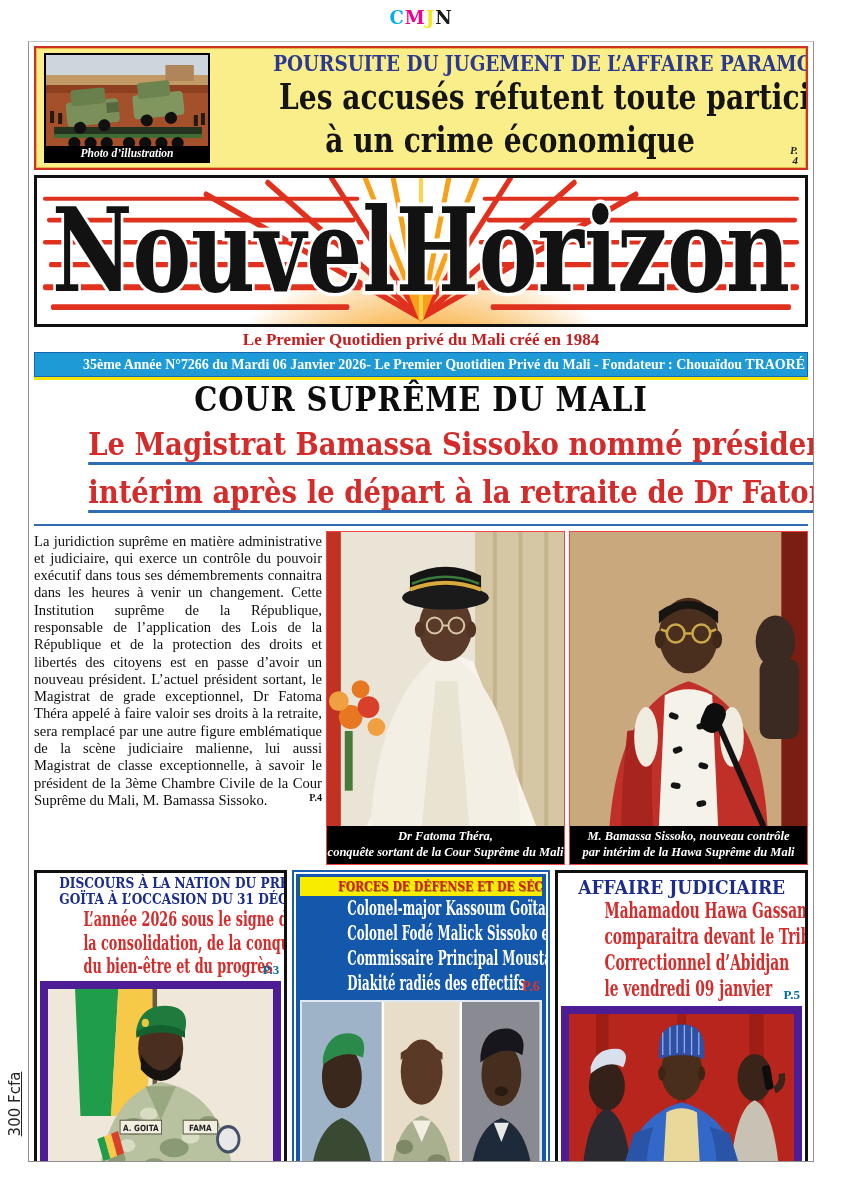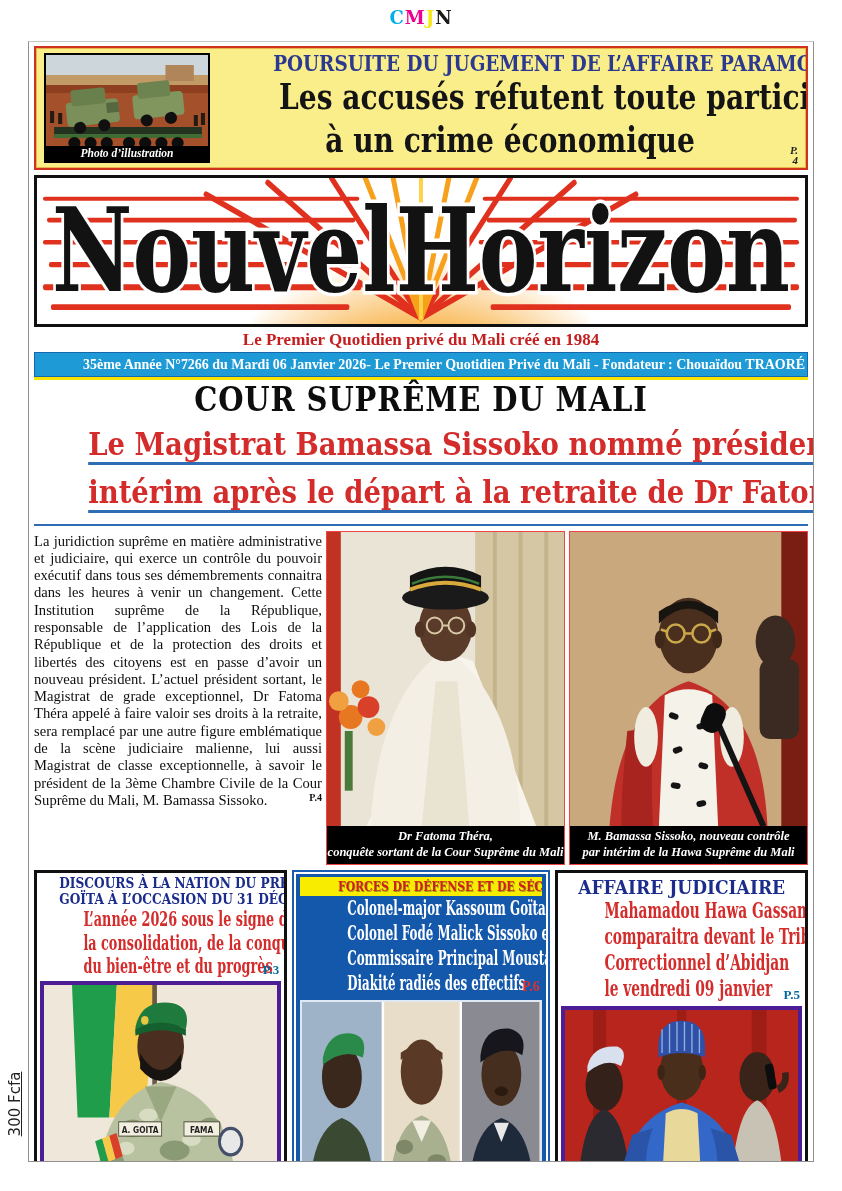--- a/index.html
+++ b/index.html
@@ -64,21 +64,21 @@
   
   .bottom { display:flex; gap:5px; margin-top:5px; height:323px; }
   .box { flex:1; display:flex; flex-direction:column; overflow:hidden; }
   .box-left, .box-right { border:3px solid #101010; background:#fff; padding:2px 3px 4px; }
   .bl-kick div { color:#1B2C8C; font-weight:bold; font-size:14.5px; line-height:1.12; text-align:center;
     white-space:nowrap; transform:scaleX(0.84); transform-origin:center; font-family:"DejaVu Serif",serif; }
   .bl-head { position:relative; margin-top:1px; padding-bottom:1px; }
   .bl-head div { color:#D42B2B; font-weight:bold; font-size:20px; line-height:1.17; text-align:center;
     white-space:nowrap; transform:scaleX(0.80); transform-origin:center; font-family:"DejaVu Serif",serif; }
   .pref-corner { position:absolute; right:2px; bottom:1px; font-weight:bold; font-size:13px; color:#0369a1; }
-  .box-photo { margin-top:2px; border:4px solid #4c1d95; flex:1; overflow:hidden; background:#efe8da; }
+  .box-photo { margin-top:2px; border:8px solid #4c1d95; flex:1; overflow:hidden; background:#efe8da; }
   .box-photo svg { display:block; width:100%; height:100%; }
 
   .box-mid { background:#1458AC; border:2px solid #1a5cb0; box-shadow:inset 0 0 0 2px #ffffff; padding:5px 6px 5px; }
   .bm-kick { background:#F8EC00; color:#CF1F1F; font-weight:bold; font-size:13.5px; text-align:center;
     padding:1px 0 2px; white-space:nowrap; overflow:hidden; text-shadow:1px 1px 0 rgba(50,50,50,.45);
     font-family:"DejaVu Serif",serif; }
   .bm-kick span { display:inline-block; transform:scaleX(0.8); transform-origin:center; white-space:nowrap; }
   .bm-head { position:relative; margin-top:1px; padding-bottom:1px; }
   .bm-head div { color:#ffffff; font-weight:bold; font-size:19.5px; line-height:1.28; text-align:center;
     white-space:nowrap; transform:scaleX(0.78); transform-origin:center; font-family:"DejaVu Serif",serif; }

